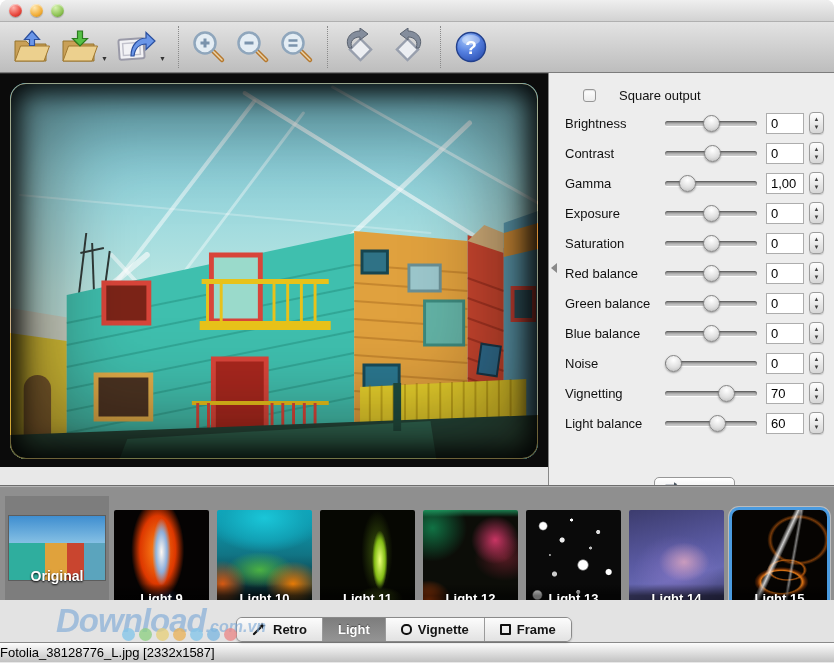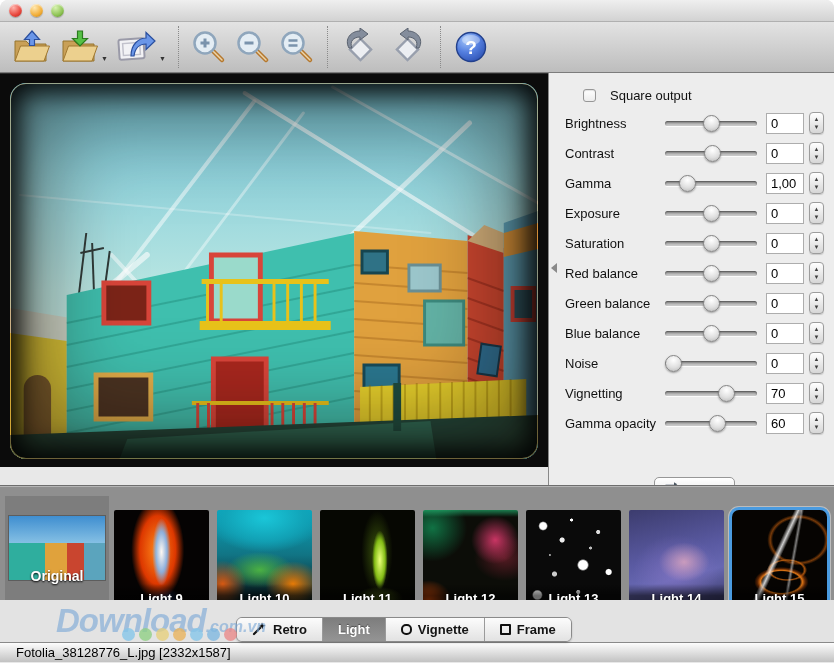--- a/index.html
+++ b/index.html
@@ -26,21 +26,21 @@
   .canvas{height:394px;background:#0b0b0b;position:relative;border-top:1px solid #2c2c2c;}
   .filler{flex:1;background:#e8e8e8;}
   .photo{position:absolute;left:10px;top:9px;right:10px;bottom:8px;border-radius:16px;overflow:hidden;background:#0b0b0b;}
   .photo svg{width:100%;height:100%;display:block;}
   .photo::after{content:"";position:absolute;inset:0;border-radius:16px;pointer-events:none;
     box-shadow:inset 0 0 26px 8px rgba(0,0,0,.95), inset 0 0 90px 32px rgba(25,10,0,.5);
     border:1px solid rgba(205,130,50,.45);}
   .panel{flex:1;background:#ededed;border-left:1px solid #888;position:relative;padding:10px 10px 0 16px;}
   .collapse-handle{position:absolute;left:2px;top:190px;width:0;height:0;border-top:5px solid transparent;border-bottom:5px solid transparent;border-right:6px solid #8a8a8a;}
 
-  .chkrow{display:flex;align-items:center;gap:14px;height:25px;font-size:13px;color:#111;margin-left:6px;padding-left:12px;}
+  .chkrow{display:flex;align-items:center;gap:23px;height:25px;font-size:13px;color:#111;margin-left:6px;padding-left:12px;}
   .chk{width:13px;height:13px;background:linear-gradient(#ffffff,#ececec);border:1px solid #979797;border-radius:3px;box-shadow:inset 0 1px 1px rgba(0,0,0,.12);flex:none;}
 
   .srow{display:flex;align-items:center;height:30px;}
   .slabel{width:100px;font-size:13px;color:#111;flex:none;}
   .strack{position:relative;width:92px;height:5px;flex:none;background:linear-gradient(#8e8e8e,#d4d4d4);border-radius:3px;box-shadow:inset 0 1px 2px rgba(0,0,0,.45),0 1px 0 rgba(255,255,255,.8);}
   .sknob{position:absolute;top:50%;width:17px;height:17px;margin:-8.5px 0 0 -8.5px;border-radius:50%;
     background:radial-gradient(circle at 50% 28%,#ffffff,#e0e0e0 55%,#b6b6b6);border:1px solid #858585;box-shadow:0 1px 2px rgba(0,0,0,.35);}
   .sval{width:38px;height:21px;margin-left:9px;border:1px solid #adadad;background:#fff;font-size:13px;padding:0 0 0 4px;color:#000;}
   .stepper{width:15px;height:22px;margin-left:5px;display:flex;flex-direction:column;align-items:center;justify-content:center;
     background:linear-gradient(#ffffff,#d6d6d6);border:1px solid #9c9c9c;border-radius:4px;font-size:6px;color:#3e3e3e;line-height:8px;box-shadow:0 1px 1px rgba(0,0,0,.15);}
@@ -115,21 +115,21 @@
   .ico-rsq{width:11px;height:11px;border:2.5px solid #111;border-radius:5px;display:inline-block;}
   .ico-sq{width:11px;height:11px;border:2.5px solid #111;border-radius:1px;display:inline-block;}
 
   .watermark{position:absolute;left:56px;top:2px;z-index:5;color:rgba(122,168,214,.62);font-style:italic;font-weight:bold;pointer-events:none;white-space:nowrap;}
   .wm-main{font-size:33px;letter-spacing:-1px;}
   .wm-suffix{font-size:16px;font-style:italic;}
   .dots{position:absolute;left:122px;top:28px;display:flex;gap:4px;z-index:5;pointer-events:none;}
   .dot{width:13px;height:13px;border-radius:50%;opacity:.8;}
 
   
-  .statusbar{height:20px;background:linear-gradient(#fdfdfd,#c2c2c2);border-top:1px solid #8a8a8a;font-size:13px;line-height:19px;padding-left:16px;color:#000;position:relative;}
+  .statusbar{height:20px;background:linear-gradient(#fdfdfd,#c2c2c2);border-top:1px solid #8a8a8a;font-size:13px;line-height:19px;padding-left:0;color:#000;position:relative;}
 </style>
 </head>
 <body>
 
 <div class="window">
 
   <div class="titlebar">
     <span class="tl red"></span>
     <span class="tl yellow"></span>
     <span class="tl green"></span>
@@ -468,21 +468,21 @@
             <div class="strack">
               <div class="sknob" style="left:67%"></div>
             </div>
             <input class="sval" value="70" style="">
             <span class="stepper">
               <span>▲</span>
               <span>▼</span>
             </span>
           </div>
           <div class="srow">
-            <span class="slabel">Gamma opacity</span>
+            <span class="slabel">Light balance</span>
             <div class="strack">
               <div class="sknob" style="left:57%"></div>
             </div>
             <input class="sval" value="60" style="">
             <span class="stepper">
               <span>▲</span>
               <span>▼</span>
             </span>
           </div>
         </div>

